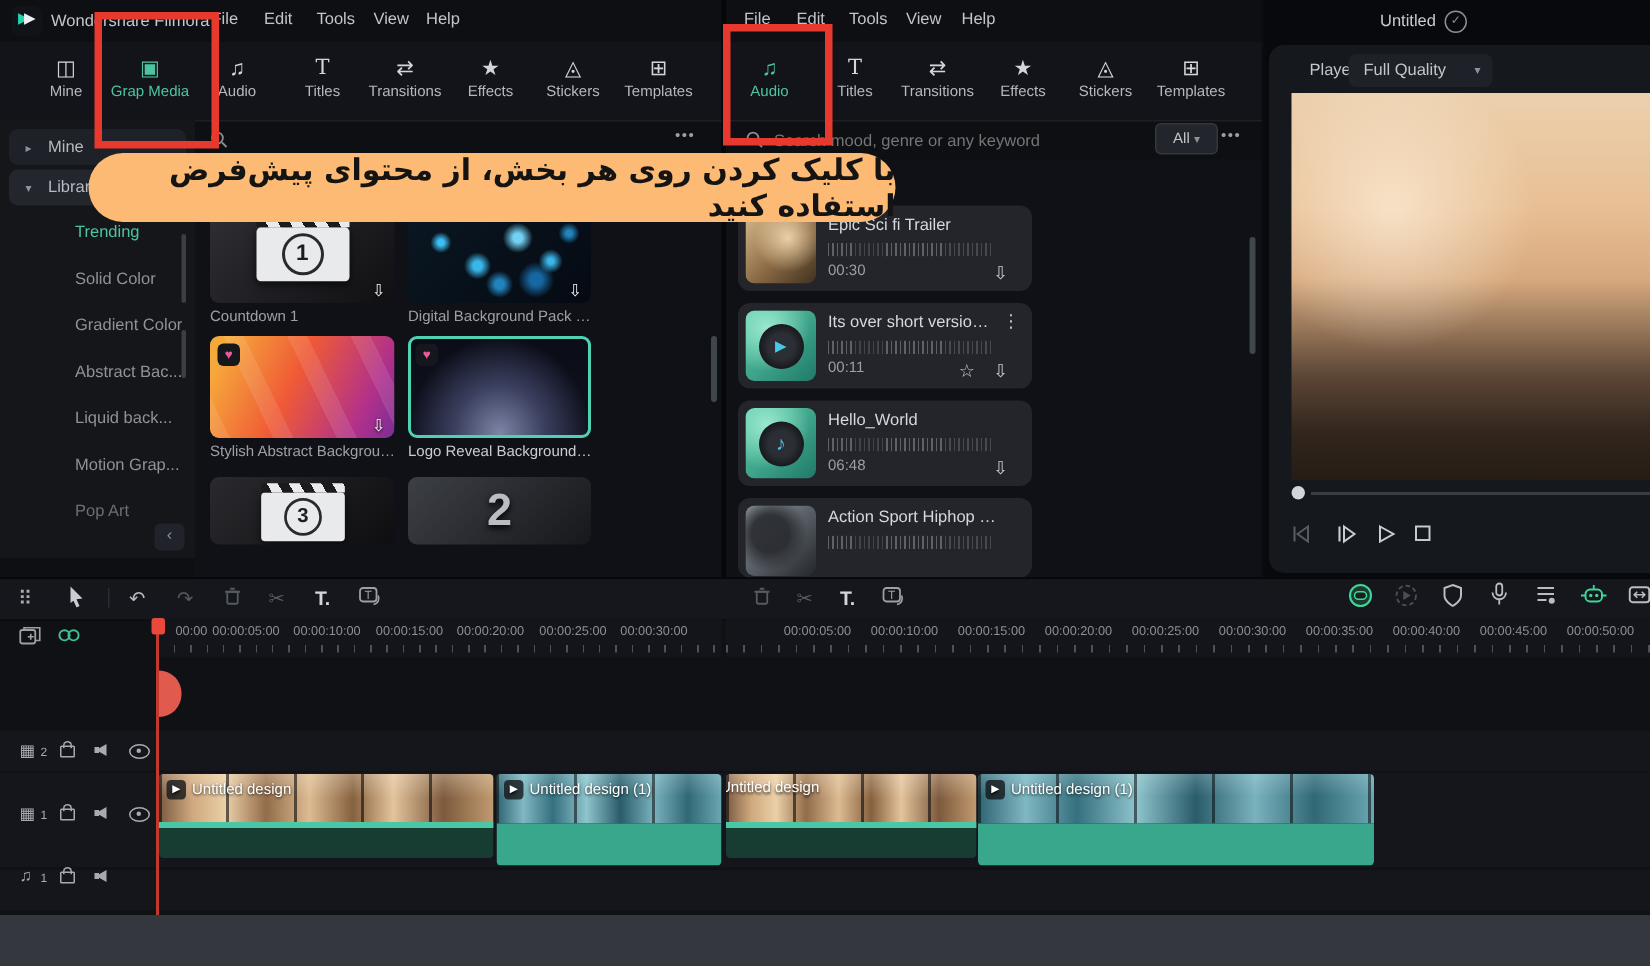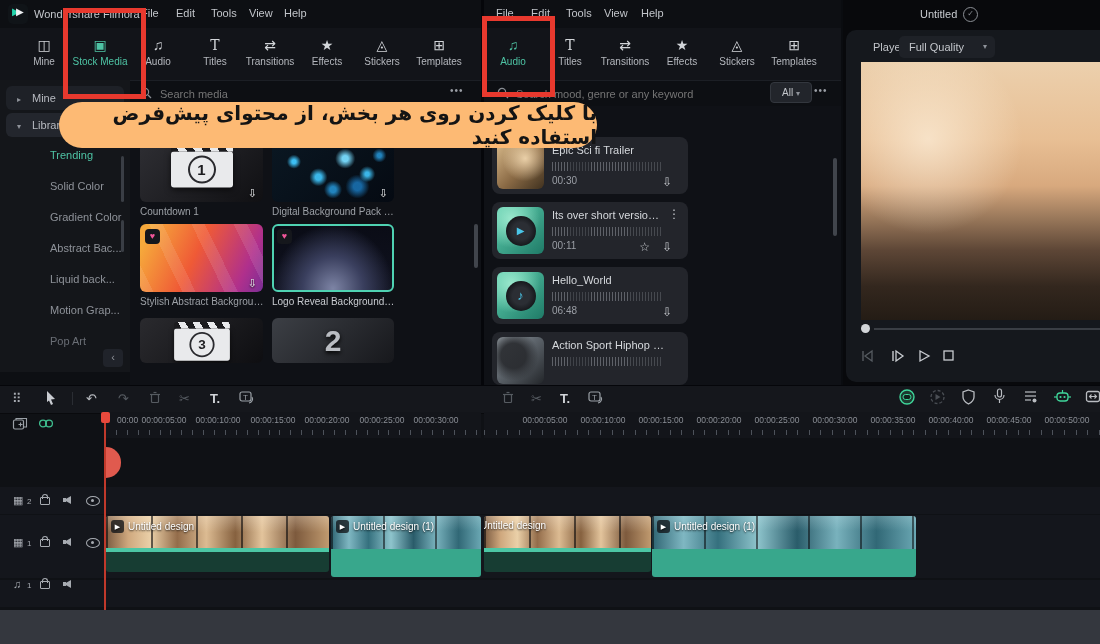--- a/index.html
+++ b/index.html
@@ -136,21 +136,21 @@
     <span class="menu-item" style="left:249px;">View</span>
     <span class="menu-item" style="left:284px;">Help</span>
 
     <div class="tabbar" style="left:0;width:481px;">
       <div class="tab" style="left:16px;">
         <div class="tab-ic">◫</div>
         <div class="tab-lb">Mine</div>
       </div>
       <div class="tab active" style="left:72px;">
         <div class="tab-ic">▣</div>
-        <div class="tab-lb">Stock Media</div>
+        <div class="tab-lb">Grap Media</div>
       </div>
       <div class="tab" style="left:130px;">
         <div class="tab-ic">♫</div>
         <div class="tab-lb">Audio</div>
       </div>
       <div class="tab" style="left:187px;">
         <div class="tab-ic serif">T</div>
         <div class="tab-lb">Titles</div>
       </div>
       <div class="tab" style="left:242px;">
@@ -189,21 +189,20 @@
       <span class="scrollmark" style="left:121px;top:140px;height:32px;"></span>
       <span class="abs" style="left:103px;top:269px;width:20px;height:18px;background:#20232a;border-radius:4px;text-align:center;line-height:17px;font-size:11px;color:#8e9299;">‹</span>
     </div>
 
     <span class="abs" style="left:140px;top:87px;">
       <svg width="12" height="12" viewBox="0 0 12 12">
           <circle cx="5" cy="5" r="3.6" fill="none" stroke="#8a8e94" stroke-width="1.2"></circle>
           <line x1="8" y1="8" x2="11" y2="11" stroke="#8a8e94" stroke-width="1.2"></line>
         </svg>
     </span>
-    <input class="abs" type="text" style="left: 158px; top: 83px; width: 260px; height: 20px; background: transparent; border: none; outline: none; color: rgb(174, 178, 184); font-size: 11px; font-family: &quot;Liberation Sans&quot;, sans-serif;" placeholder="Search media">
     <span class="abs" style="left:450px;top:85px;font-size:10px;color:#9a9ea5;letter-spacing:1px;">•••</span>
 
     <div class="abs" style="left:130px;top:106px;width:351px;height:279px;background:#0f1116;">
 
       <div class="thumb" style="left:10px;top:34px;width:123px;height:62px;background:linear-gradient(135deg,#2e2e33,#101013);">
         <div class="clapper">
             <div class="stripes"></div>
             <div class="num">1</div>
           </div>
         <span class="dl">⇩</span>

